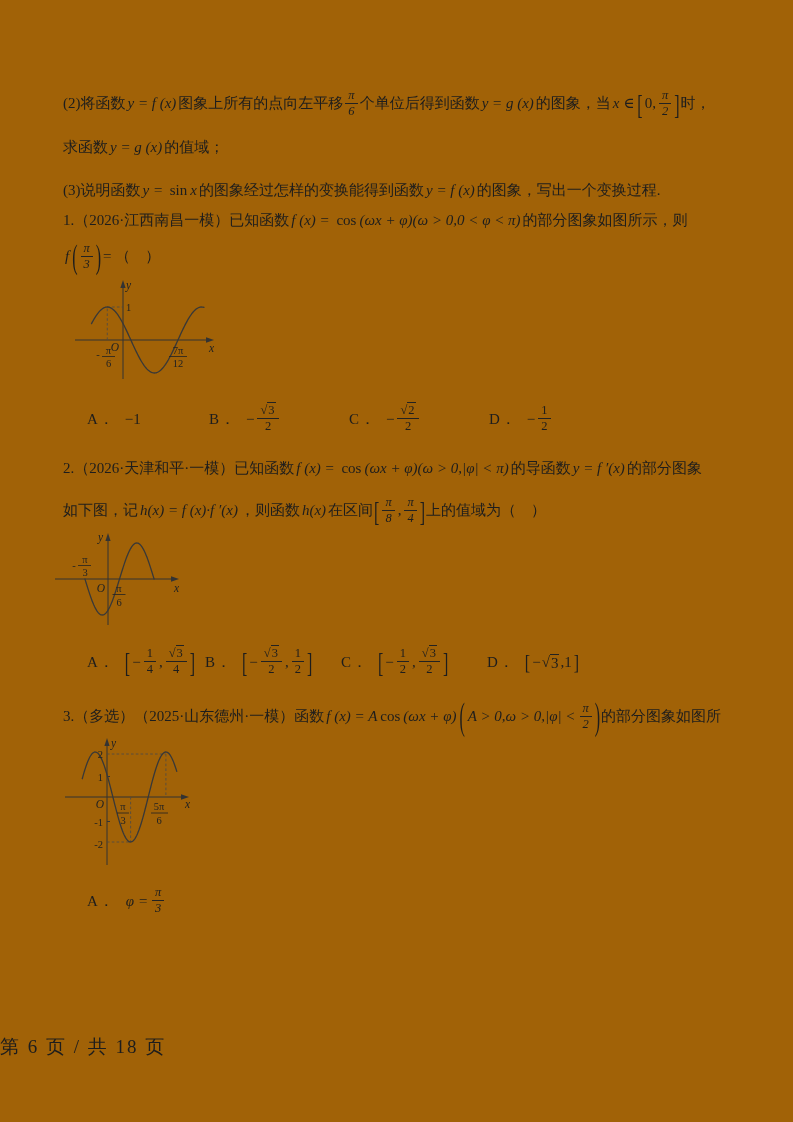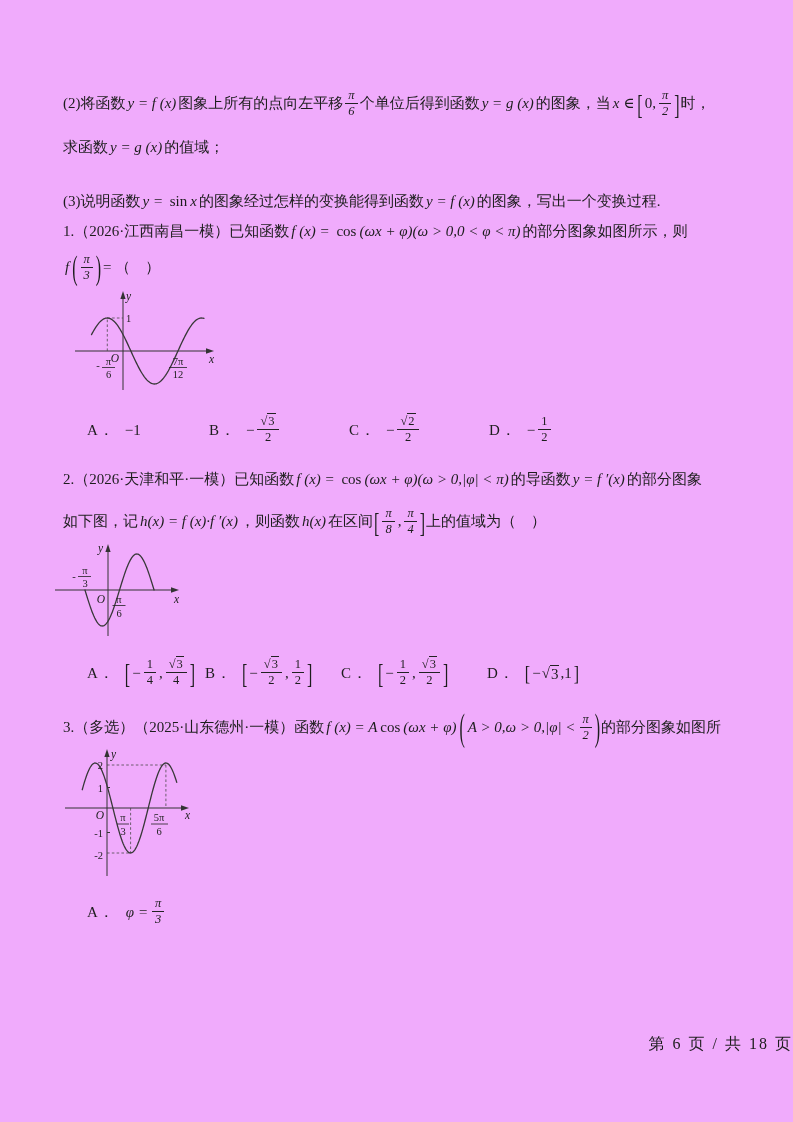--- a/index.html
+++ b/index.html
@@ -1,38 +1,38 @@
 <!DOCTYPE html>
 <html><head>
 <meta charset="utf-8">
 <style>
   * { margin:0; padding:0; box-sizing:border-box; }
   html,body { background:#fff; }
-  .page { width:793px; height:1122px; background:#f0abfc; position:relative; overflow:hidden;
+  .page { width:793px; height:1122px; background:#a16207; position:relative; overflow:hidden;
           font-family:"Liberation Serif","DejaVu Serif",serif; color:#1d1d1d; }
   .content { padding:88px 52px 0 63px; font-size:15px; }
   p.line { line-height:30px; white-space:nowrap; }
   .mi { font-style:italic; padding:0 2px; }
   .mu { font-style:normal; padding:0 1px; }
   .fr { display:inline-block; vertical-align:middle; text-align:center; line-height:1.05;
         font-size:12.5px; margin:0 2px; transform:translateY(-1px); }
   .fr .n { display:block; padding:0 3px 1px; border-bottom:1px solid #222; }
   .fr .d { display:block; padding-top:1px; }
   .fr.pi { font-style:italic; }
   .fr.rn { font-style:normal; }
   .rt { font-style:normal; }
   .ovl { border-top:1px solid #222; font-style:normal; padding:0 1px; }
   .bigb { display:inline-block; transform:scaleY(1.75); font-size:16px; vertical-align:middle;
           margin:0 1px; font-style:normal; font-weight:400; }
   .bigb.sm { transform:scaleY(1.25); }
   .bigp { display:inline-block; transform:scaleY(2.1); font-size:16px; vertical-align:middle;
           margin:0 1px; font-weight:300; font-style:normal; }
   .bigp.xl { transform:scaleY(2.4); }
   .l1 { margin-bottom:12px; }
-  .l2 { margin-bottom:24px; }
+  .l2 { margin-bottom:13px; }
   .l3 { }
   .q1stem { margin-bottom:6px; }
   .q2stem { margin-bottom:12px; }
   .graph-wrap { display:block; }
   .g1w { margin:4px 0 8px 12px; }
   .g2w { margin:2px 0 4px -8px; }
   .g3w { margin:2px 0 2px 0; }
   .opt-row { display:flex; align-items:center; margin-left:24px; }
   .opt { display:flex; align-items:center; white-space:nowrap; }
   .olabel { margin-right:9px; letter-spacing:1px; }
@@ -40,22 +40,22 @@
   .q2opts { margin:4px 0 12px 24px; min-height:52px; }
   .q3opt  { margin:4px 0 0 24px; min-height:48px; }
   svg text { font-family:"Liberation Serif","DejaVu Serif",serif; font-size:10.5px; fill:#222;
              font-style:normal; }
   svg text.it { font-style:italic; font-size:11.5px; }
   svg .ax { stroke:#333; stroke-width:1; }
   svg .cv { stroke:#383838; stroke-width:1.3; fill:none; stroke-linecap:round; }
   svg .ds { stroke:#4a4a4a; stroke-width:0.8; stroke-dasharray:2.6 2.2; fill:none; }
   svg .fb { stroke:#222; stroke-width:0.8; }
   svg .ar { fill:#333; }
-  .footer { position:absolute; top:1034px; left:0; width:100%; text-align:right;
-            font-size:16px; letter-spacing:2px; color:#1d1d1d; }
+  .footer { position:absolute; top:1034px; left:0; width:100%; text-align:left;
+            font-size:19px; letter-spacing:2px; color:#1d1d1d; }
 </style>
 </head>
 <body>
 
 <div class="page">
   <div class="content">
 
     <p class="line l1"><span>(2)将函数</span><span class="mi">y = f (x)</span><span>图象上所有的点向左平移</span><span class="fr pi"><span class="n">π</span><span class="d">6</span></span><span>个单位后得到函数</span><span class="mi">y = g (x)</span><span>的图象，当</span><span class="mi">x ∈</span><span class="bigb">[</span><span class="mu">0,</span><span class="fr pi"><span class="n">π</span><span class="d">2</span></span><span class="bigb">]</span><span>时，</span></p>
 
     <p class="line l2"><span>求函数</span><span class="mi">y = g (x)</span><span>的值域；</span></p>

